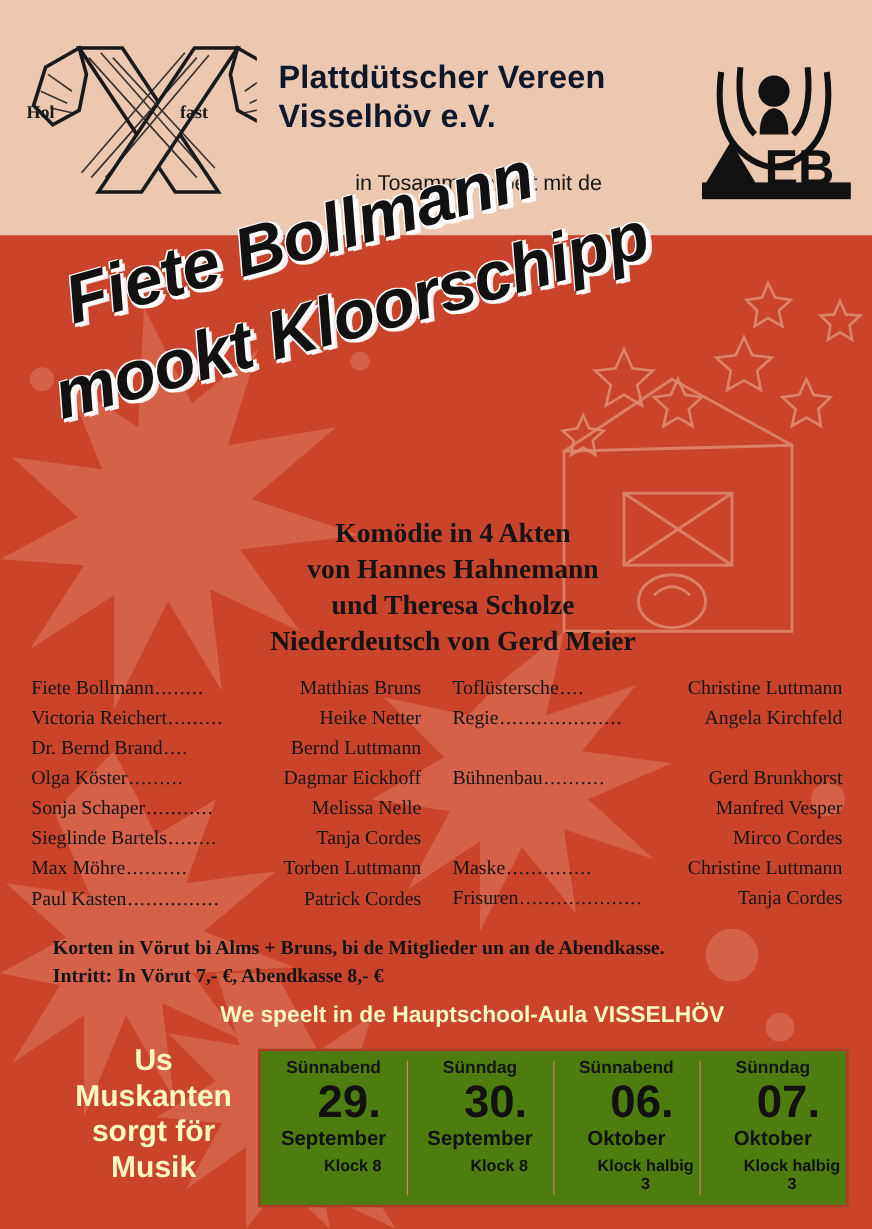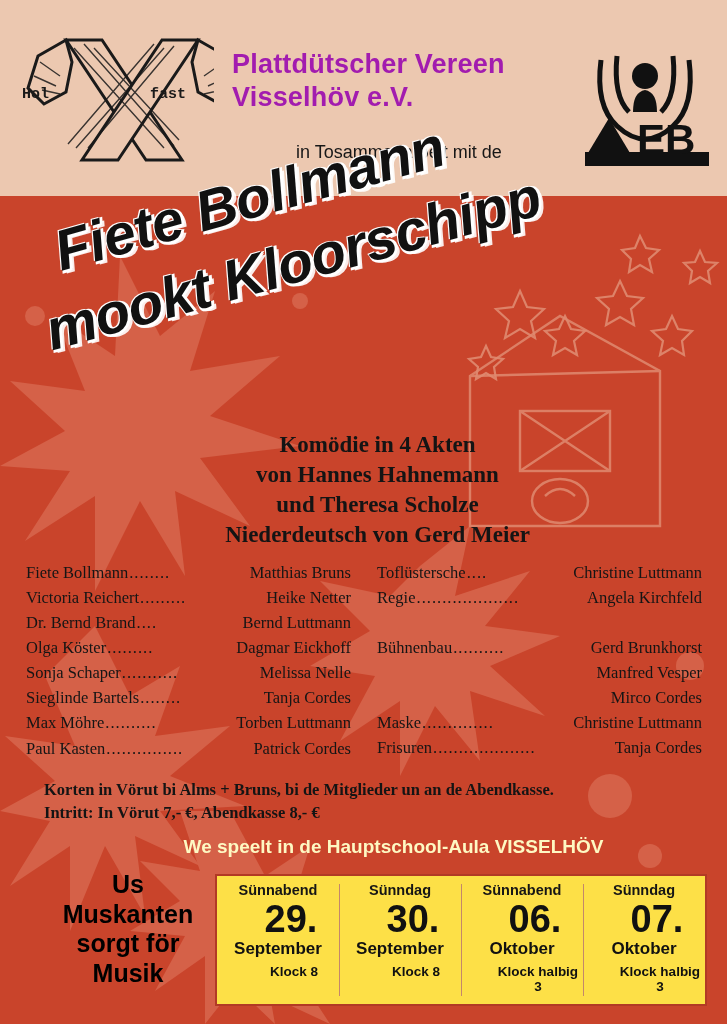--- a/index.html
+++ b/index.html
@@ -35,34 +35,34 @@
   .logo-left {
     position: absolute;
     left: 14px;
     top: 18px;
     width: 200px;
     height: 160px;
   }
   .logo-left svg { display: block; }
   .logo-word {
     position: absolute;
-    font-family: Liberation Mono, monospace;
+    font-family: Liberation Serif, serif;
     font-weight: bold;
     font-size: 15px;
     color: #1a1a1a;
   }
   .logo-word.hol { left: 22px; top: 86px; }
   .logo-word.fast { left: 150px; top: 86px; }
 
   .club-name {
     position: absolute;
     left: 232px;
     top: 48px;
     width: 340px;
-    color: #a21caf;
+    color: #0f172a;
     font-weight: bold;
     font-size: 27px;
     line-height: 1.22;
     letter-spacing: 0.2px;
   }
   .coop-line {
     position: absolute;
     left: 270px;
     top: 142px;
     color: #171717;
@@ -178,32 +178,32 @@
   
   .music {
     position: absolute;
     left: 48px;
     top: 870px;
     width: 160px;
     text-align: center;
     font-family: "Liberation Sans", sans-serif;
     font-weight: bold;
     font-size: 25px;
-    color: #000000;
+    color: #fef9c3;
     line-height: 1.18;
   }
 
   
   .dates {
     position: absolute;
     left: 215px;
     top: 874px;
     width: 492px;
     height: 132px;
-    background: #fde047;
+    background: #4d7c0f;
     border: 2px solid #b23a25;
     display: flex;
     box-sizing: border-box;
   }
   .date-cell {
     flex: 1;
     text-align: center;
     padding-top: 6px;
     box-sizing: border-box;
     position: relative;

